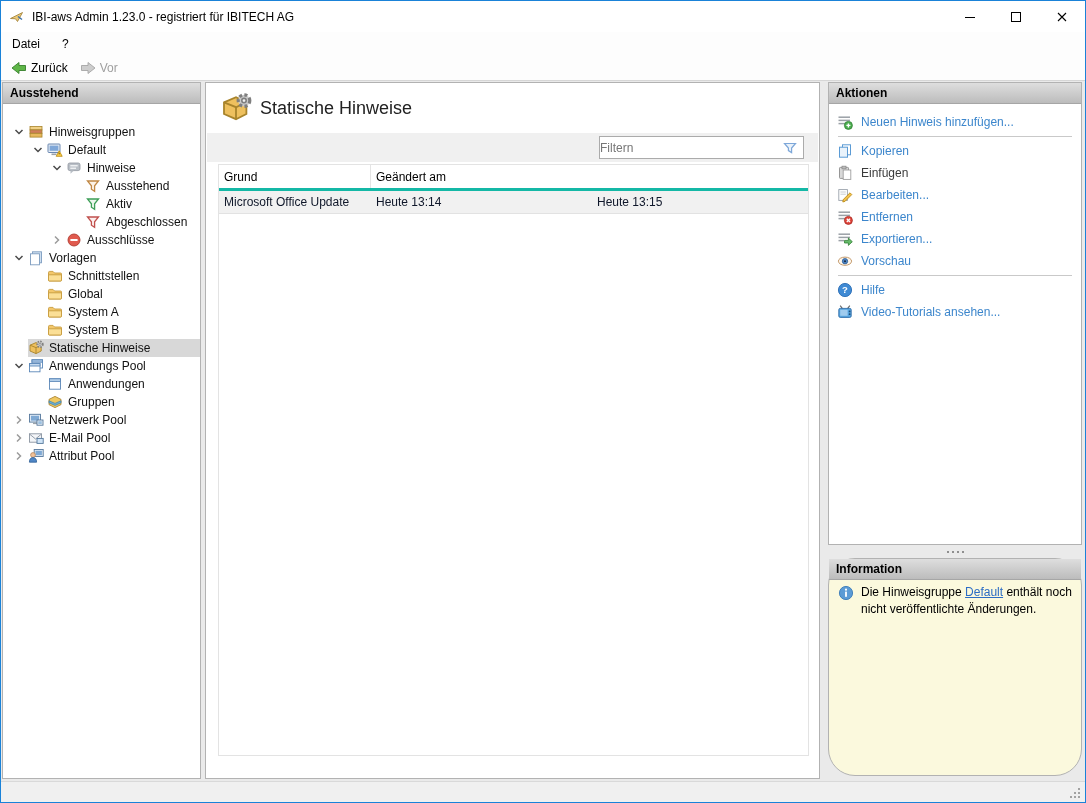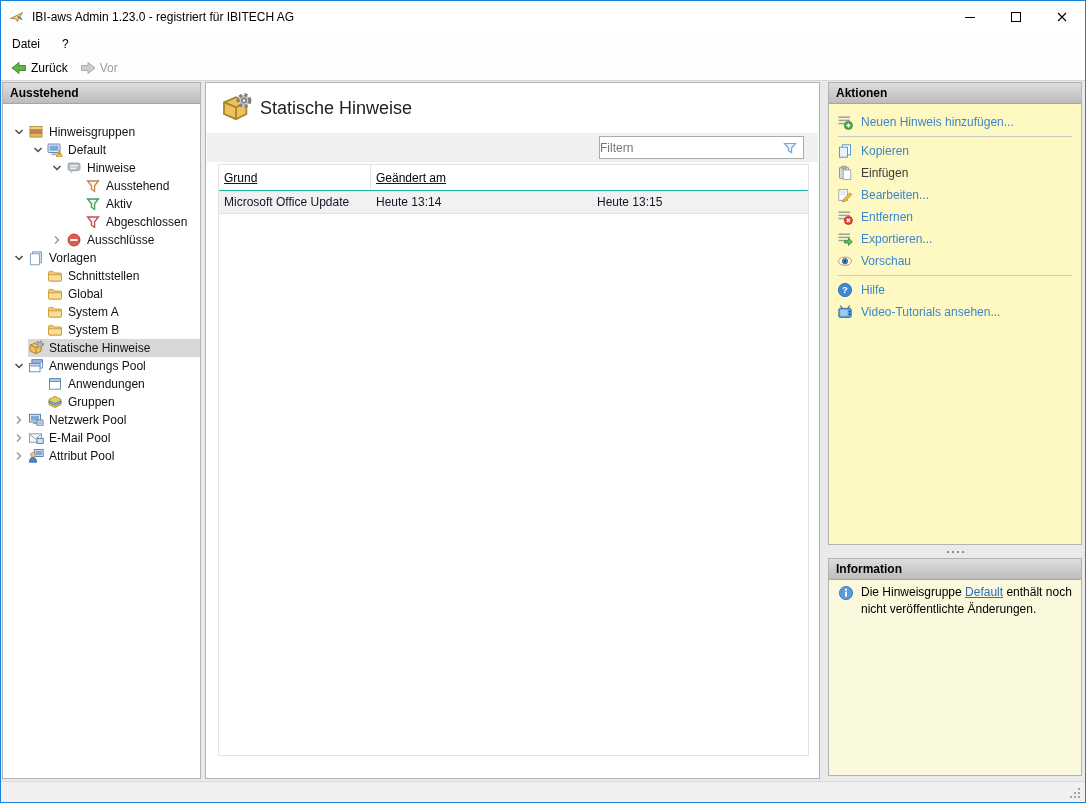--- a/index.html
+++ b/index.html
@@ -49,38 +49,38 @@
   .main-head { height:50px; position:relative; background:#fff; }
   .main-head .m-icon { position:absolute; left:14px; top:9px; width:32px; height:32px; }
   .main-title { position:absolute; left:54px; top:0; height:50px; display:flex; align-items:center; font-size:18px; color:#222; }
   .filter-strip { position:absolute; left:1px; right:1px; top:50px; height:29px; background:#f0f0f0; }
   .filter-box { position:absolute; right:14px; top:3px; width:205px; height:23px; background:#fff; border:1px solid #ababab; display:flex; align-items:center; }
   .filter-box input { flex:1 1 auto; border:none; outline:none; background:transparent; font:inherit; color:#333; min-width:0; }
   .filter-box input::placeholder { color:#767676; opacity:1; }
   .filter-funnel { width:16px; height:16px; margin-right:5px; flex:0 0 auto; }
   .grid-table { position:absolute; left:12px; right:10px; top:81px; bottom:22px; border:1px solid #e3e3e3; background:#fff; }
   .thead, .trow { display:grid; grid-template-columns:152px 221px 1fr; }
-  .thead { height:26px; border-bottom:1px solid #14b8a6;text-decoration:underline; }
+  .thead { height:26px; border-bottom:3px solid #14b8a6; }
   .th { display:flex; align-items:center; padding-left:5px; color:#000; border-right:1px solid #e4e4e4; }
   .th:last-child { border-right:none; }
   .trow { height:23px; background:#f1f1f1; border-bottom:1px solid #e2e2e2; }
   .td { display:flex; align-items:center; padding-left:5px; color:#0f172a; }
 
   
   .right-col { position:absolute; left:827px; right:3px; top:1px; bottom:2px; }
-  .actions-panel { position:absolute; left:0; right:0; top:0; height:463px; background:#fef9c3; }
+  .actions-panel { position:absolute; left:0; right:0; top:0; height:463px; background:#ffffff; }
   .action-list { padding-top:7px; }
   .action-item { height:22px; display:flex; align-items:center; padding-left:8px; gap:8px; }
   .a-icon { width:16px; height:16px; flex:0 0 16px; }
   .a-label { color:var(--action-link,#3c86cc); }
   .action-item.disabled .a-label { color:#3a3a3a; }
   .action-sep { height:1px; background:#c9c9c9; margin:3px 9px 3px 9px; }
   .splitter { position:absolute; left:0; right:0; top:464px; height:12px; display:flex; align-items:center; justify-content:center; gap:3px; }
   .splitter i { width:2px; height:2px; background:#8f8f8f; display:block; }
-  .info-panel { position:absolute; left:0; right:0; top:476px; height:218px; background:var(--info-bg,#fbf9dd); }
+  .info-panel { position:absolute; left:0; right:0; top:476px; height:218px; background:var(--info-bg,#fbf9dd);border-radius:27px; }
   .info-body { display:flex; gap:7px; padding:4px 8px 0 9px; }
   .i-icon { width:16px; height:16px; flex:0 0 16px; margin-top:1px; }
   .info-text { line-height:17px; color:#000; }
   .info-text a { color:var(--info-link,#2b6cc4); text-decoration:underline; }
 
   
   .statusbar { height:21px; background:#f0f0f0; border-top:1px solid #d9d9d9; flex:0 0 auto; position:relative; }
   .resize-grip { position:absolute; right:3px; bottom:2px; width:16px; height:16px; }
 
   svg { display:block; }

